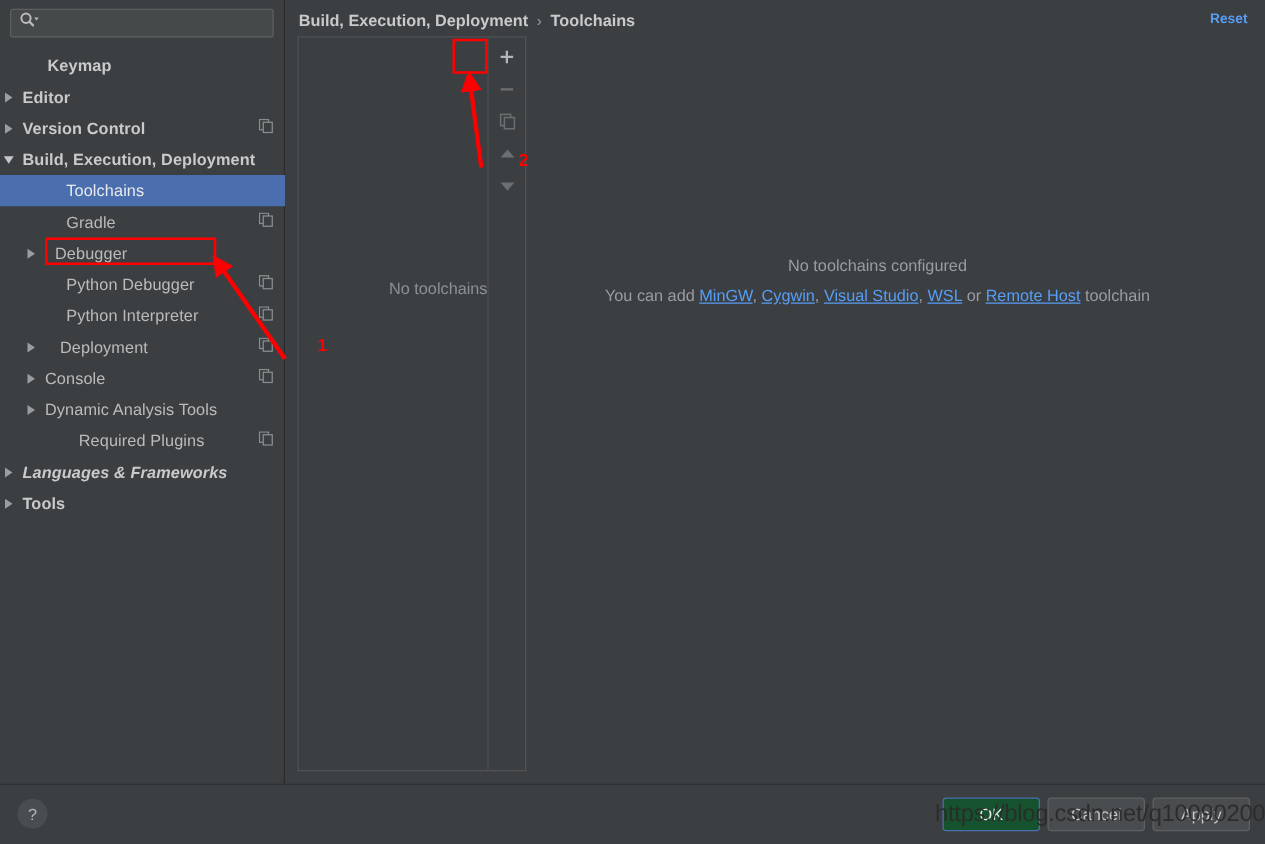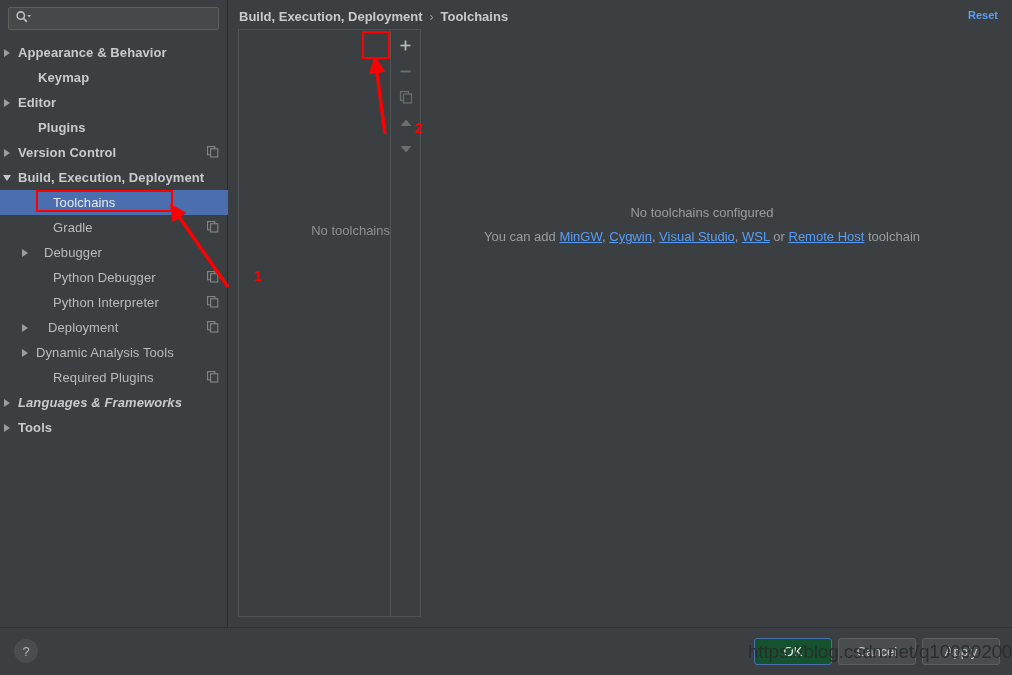--- a/index.html
+++ b/index.html
@@ -246,42 +246,30 @@
             <circle cx="5.8" cy="5.6" r="3.7" fill="none" stroke="#b9bbbd" stroke-width="1.6"></circle>
             <line x1="8.6" y1="8.4" x2="11.4" y2="11.3" stroke="#b9bbbd" stroke-width="1.8" stroke-linecap="round"></line>
             <path d="M12.4 5.0 L16 5.0 L14.2 7.4 Z" fill="#b9bbbd"></path>
           </svg>
         </span>
       </div>
     </div>
 
     <div class="tree" id="tree-host">
         <div class="tree-row">
+          <div style="width: 20px; flex: 0 0 20px;"></div>
+          <div class="twisty"></div>
+          <span class="tree-label bold" style="margin-left: 4px;">Keymap</span>
+        </div>
+        <div class="tree-row">
           <div style="width: 0px; flex: 0 0 0px;"></div>
           <div class="twisty">
             <div class="tri-right"></div>
           </div>
-          <span class="tree-label bold" style="margin-left: 4px;">Appearance &amp; Behavior</span>
-        </div>
-        <div class="tree-row">
-          <div style="width: 20px; flex: 0 0 20px;"></div>
-          <div class="twisty"></div>
-          <span class="tree-label bold" style="margin-left: 4px;">Keymap</span>
-        </div>
-        <div class="tree-row">
-          <div style="width: 0px; flex: 0 0 0px;"></div>
-          <div class="twisty">
-            <div class="tri-right"></div>
-          </div>
           <span class="tree-label bold" style="margin-left: 4px;">Editor</span>
-        </div>
-        <div class="tree-row">
-          <div style="width: 20px; flex: 0 0 20px;"></div>
-          <div class="twisty"></div>
-          <span class="tree-label bold" style="margin-left: 4px;">Plugins</span>
         </div>
         <div class="tree-row">
           <div style="width: 0px; flex: 0 0 0px;"></div>
           <div class="twisty">
             <div class="tri-right"></div>
           </div>
           <span class="tree-label bold" style="margin-left: 4px;">Version Control</span>
           <span class="copy-badge"><svg width="12" height="12" viewBox="0 0 12 12">
               <rect x="0.6" y="0.6" width="7.2" height="8.2" fill="none" stroke="#8b8e90" stroke-width="1"></rect>
               <rect x="3.6" y="2.8" width="7.2" height="8.2" fill="#3c3f41" stroke="#8b8e90" stroke-width="1"></rect>
@@ -342,26 +330,37 @@
           <span class="copy-badge"><svg width="12" height="12" viewBox="0 0 12 12">
               <rect x="0.6" y="0.6" width="7.2" height="8.2" fill="none" stroke="#8b8e90" stroke-width="1"></rect>
               <rect x="3.6" y="2.8" width="7.2" height="8.2" fill="#3c3f41" stroke="#8b8e90" stroke-width="1"></rect>
             </svg></span>
         </div>
         <div class="tree-row">
           <div style="width: 18px; flex: 0 0 18px;"></div>
           <div class="twisty">
             <div class="tri-right"></div>
           </div>
+          <span class="tree-label" style="margin-left: 4px;">Console</span>
+          <span class="copy-badge"><svg width="12" height="12" viewBox="0 0 12 12">
+              <rect x="0.6" y="0.6" width="7.2" height="8.2" fill="none" stroke="#8b8e90" stroke-width="1"></rect>
+              <rect x="3.6" y="2.8" width="7.2" height="8.2" fill="#3c3f41" stroke="#8b8e90" stroke-width="1"></rect>
+            </svg></span>
+        </div>
+        <div class="tree-row">
+          <div style="width: 18px; flex: 0 0 18px;"></div>
+          <div class="twisty">
+            <div class="tri-right"></div>
+          </div>
           <span class="tree-label" style="margin-left: 4px; text-align: right;">Dynamic Analysis Tools</span>
         </div>
         <div class="tree-row">
           <div style="width: 35px; flex: 0 0 35px;"></div>
           <div class="twisty"></div>
-          <span class="tree-label" style="margin-left: 4px;">Required Plugins</span>
+          <span class="tree-label" style="margin-left: 14px;">Required Plugins</span>
           <span class="copy-badge"><svg width="12" height="12" viewBox="0 0 12 12">
               <rect x="0.6" y="0.6" width="7.2" height="8.2" fill="none" stroke="#8b8e90" stroke-width="1"></rect>
               <rect x="3.6" y="2.8" width="7.2" height="8.2" fill="#3c3f41" stroke="#8b8e90" stroke-width="1"></rect>
             </svg></span>
         </div>
         <div class="tree-row">
           <div style="width: 0px; flex: 0 0 0px;"></div>
           <div class="twisty">
             <div class="tri-right"></div>
           </div>

